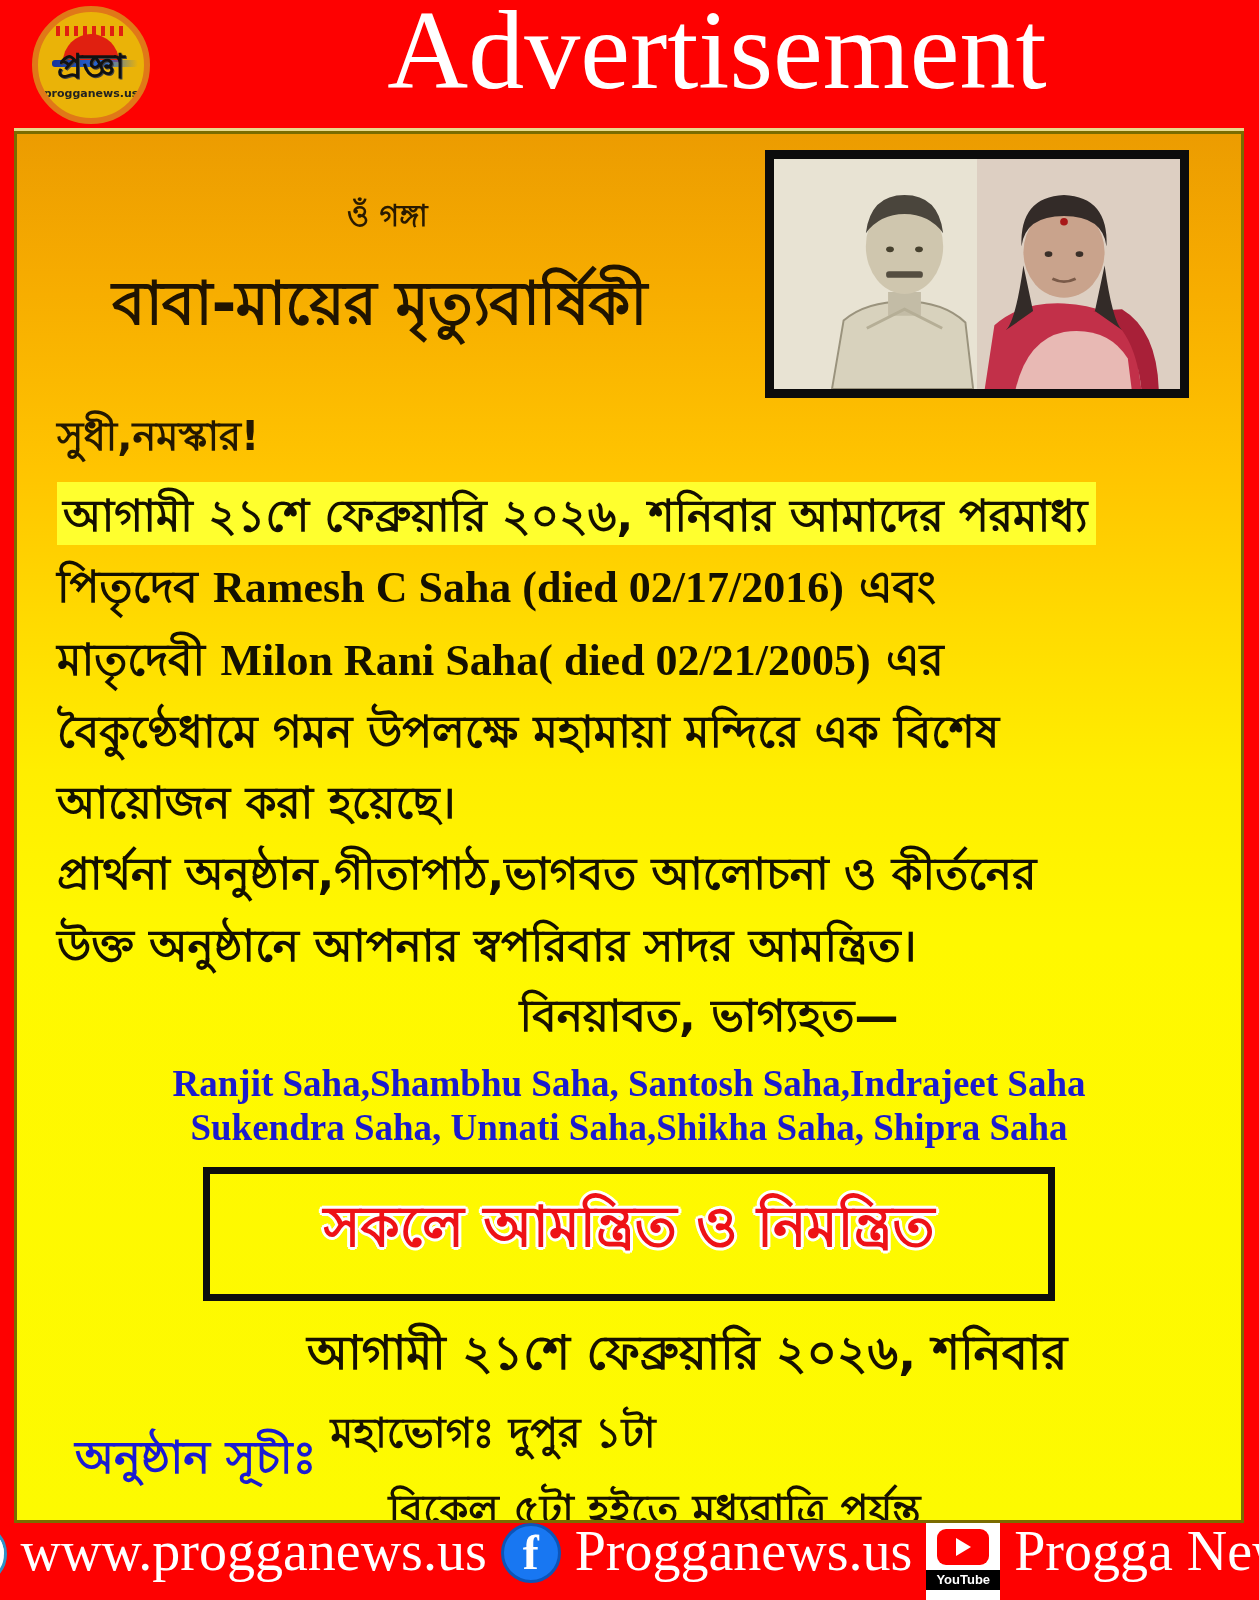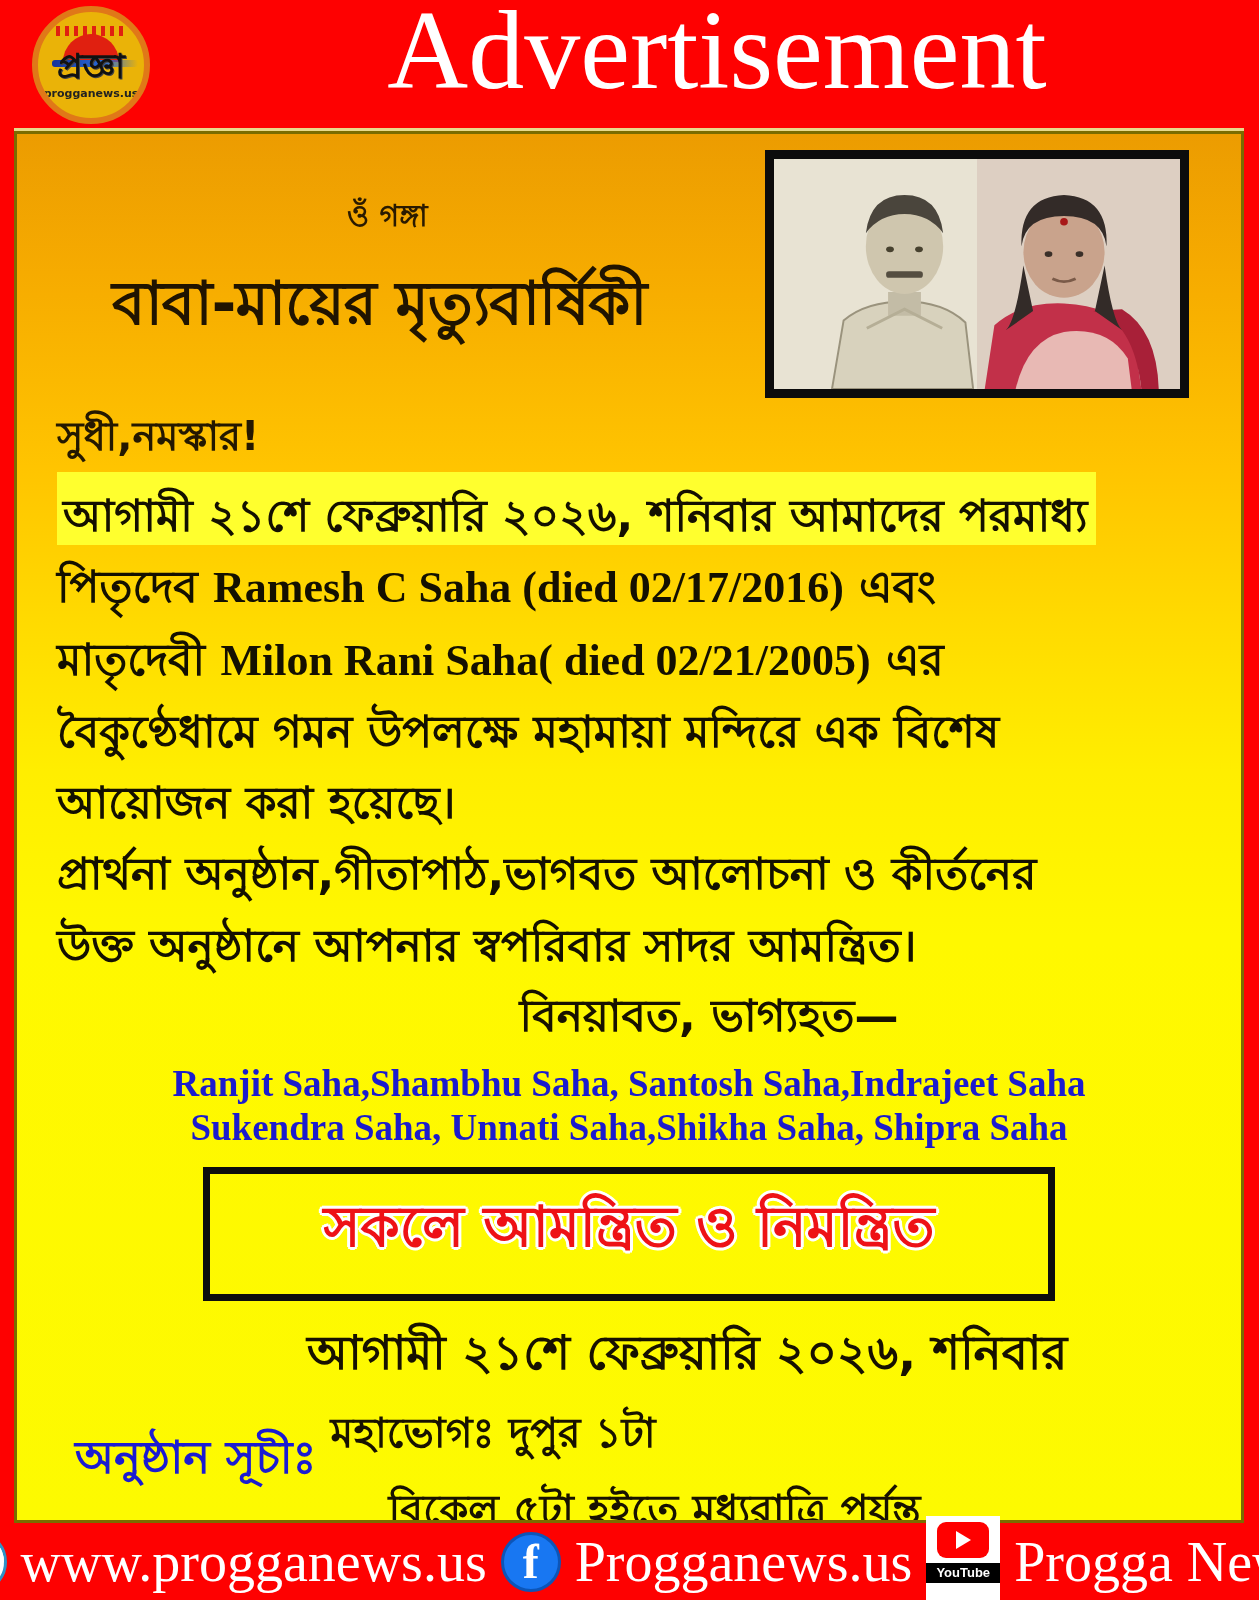--- a/index.html
+++ b/index.html
@@ -40,21 +40,21 @@
                 font-size:60px; font-weight:bold; color:#201400; letter-spacing:-1px; }
 
   .photo-frame { position:absolute; top:16px; right:52px; width:424px; height:248px;
                  background:#0c0c0c; padding:9px; }
   .photo-frame svg { display:block; width:100%; height:100%; }
 
   .greeting { margin:48px 0 0 40px; font-size:40px; font-weight:bold; color:#241800; }
 
   .para { margin:8px 0 0 40px; width:1125px; }
   .para .line { font-size:44px; font-weight:600; color:#141000; line-height:1.62; white-space:nowrap; }
-  .para .line .hl { background:#ffff2e; padding:18px 8px 4px 6px; }
+  .para .line .hl { background:#ffff2e; padding:8px 8px 4px 6px; }
   .para .line b.en { font-family:"Liberation Serif", serif; font-weight:bold; }
 
   .closing { text-align:center; padding-left:160px; font-size:44px; font-weight:bold; color:#181200; margin-top:2px; }
 
   .names { text-align:center; font-family:"Liberation Serif", serif; font-weight:bold;
            font-size:37px; color:#1c1ccd; line-height:1.18; margin-top:6px; }
 
   .invite-box { width:852px; margin:18px auto 0 auto; border:7px solid #0d0d0d;
                 background:transparent; text-align:center; padding:10px 0 16px 0; }
   .invite-box span { font-size:56px; font-weight:bold; color:#ee1116;
@@ -64,21 +64,21 @@
   .sched-date { margin-top:16px; padding-left:290px; font-size:47px; font-weight:bold; color:#171100; white-space:nowrap; }
 
   .sched-row { display:flex; margin-top:2px; }
   .sched-label { font-size:45px; font-weight:bold; color:#1b1bd2; padding:26px 14px 0 58px; white-space:nowrap; }
   .sched-lines { font-size:41px; font-weight:bold; color:#181200; }
   .sched-line1 { margin-top:4px; }
   .sched-line2 { margin-top:8px; padding-left:58px; }
 
   
   .footer { position:absolute; left:0; right:0; bottom:0; height:77px; background:#fe0101;
-            display:flex; align-items:center; justify-content:center; gap:14px;
+            display:flex; justify-content:center; gap:14px;
             font-family:"Liberation Serif", serif; color:#fff; font-size:56px; }
   .footer .txt { line-height:1; white-space:nowrap; }
   .icon-globe { width:62px; height:62px; border-radius:50%; background:#fff; position:relative; flex:0 0 auto;
                 border:3px solid #2d93c8; overflow:hidden; }
   .icon-globe .eq { position:absolute; left:0; right:0; top:50%; height:0; border-top:2px solid #2d93c8; }
   .icon-globe .www { position:absolute; left:0; right:0; top:14px; background:#fff; text-align:center;
                      font-family:"Liberation Sans", sans-serif; font-size:14px; font-weight:bold; color:#111; }
   .icon-fb { width:60px; height:60px; border-radius:50%; background:#1877f2; border:3px solid #0c55b8;
              color:#fff; display:flex; align-items:center; justify-content:center; flex:0 0 auto;
              font-family:"Liberation Serif", serif; font-size:48px; font-weight:bold; line-height:1; }

